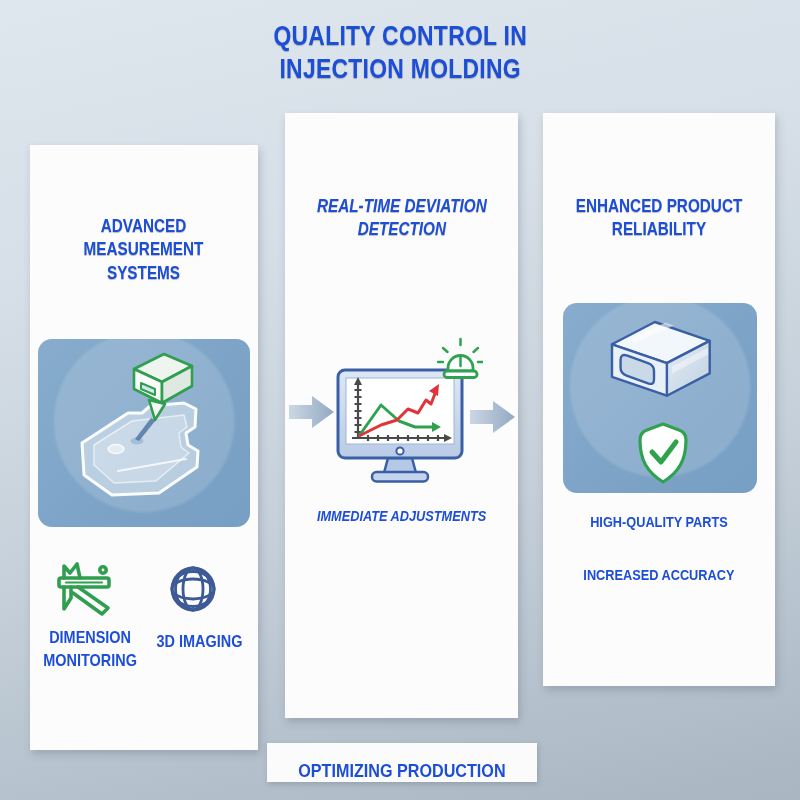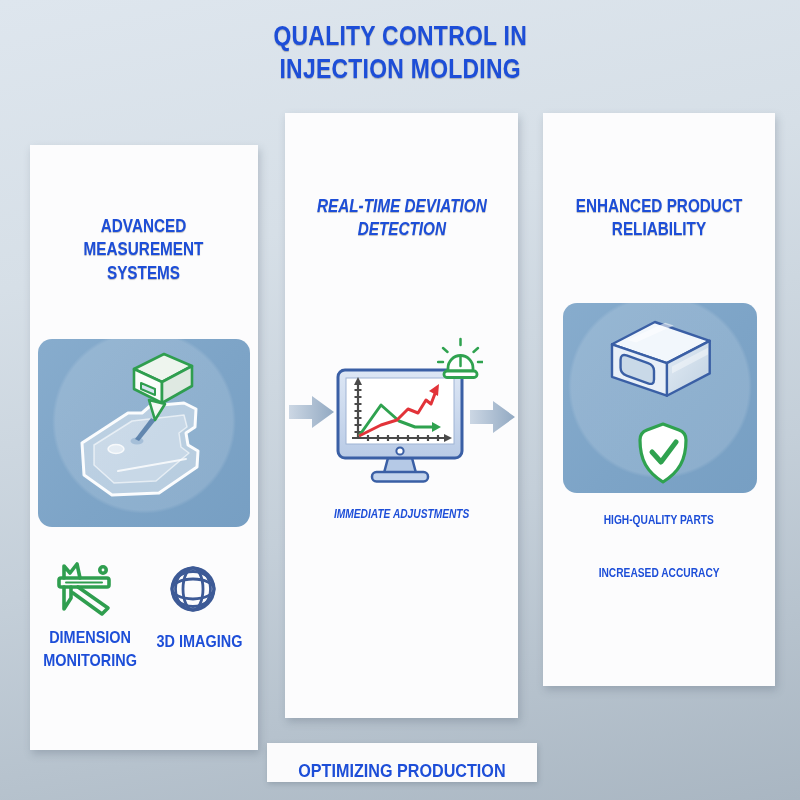--- a/index.html
+++ b/index.html
@@ -14,21 +14,21 @@
   .title{top:20px;left:0;width:800px;font-size:27px;line-height:1.22;letter-spacing:.3px;
          text-shadow:0 1px 1px rgba(30,30,30,.28);}
   .panel{background:#fcfcfd;box-shadow:2px 4px 8px rgba(80,95,110,.28);}
   #panel1{left:30px;top:113px;width:228px;height:605px;margin-top:32px;}
   #panel2{left:285px;top:113px;width:233px;height:605px;font-style:italic;}
   #panel3{left:543px;top:113px;width:232px;height:573px;}
   .phead{left:0;right:0;font-size:18px;line-height:1.3;text-shadow:0 .5px .8px rgba(40,40,40,.3);}
   .tile{border-radius:14px;background:
     radial-gradient(circle 92px at 50% 44%, rgba(255,255,255,.14) 0 96%, rgba(255,255,255,0) 100%),
     linear-gradient(133deg,#87accd 0%,#7da4c7 55%,#779fc3 100%);}
-  .caption{left:0;right:0;font-size:12px;}
+  .caption{left:0;right:0;font-size:15px;}
   .flabel{font-size:17px;line-height:1.35;}
   .footer{left:267px;top:743px;width:270px;height:39px;background:#fbfbfc;
           box-shadow:1px 2px 5px rgba(80,95,110,.3);
           display:flex;align-items:flex-end;justify-content:center;font-size:19px;}
   svg{display:block;}
 </style>
 </head>
 <body>
 
 <div class="abs txt title">

